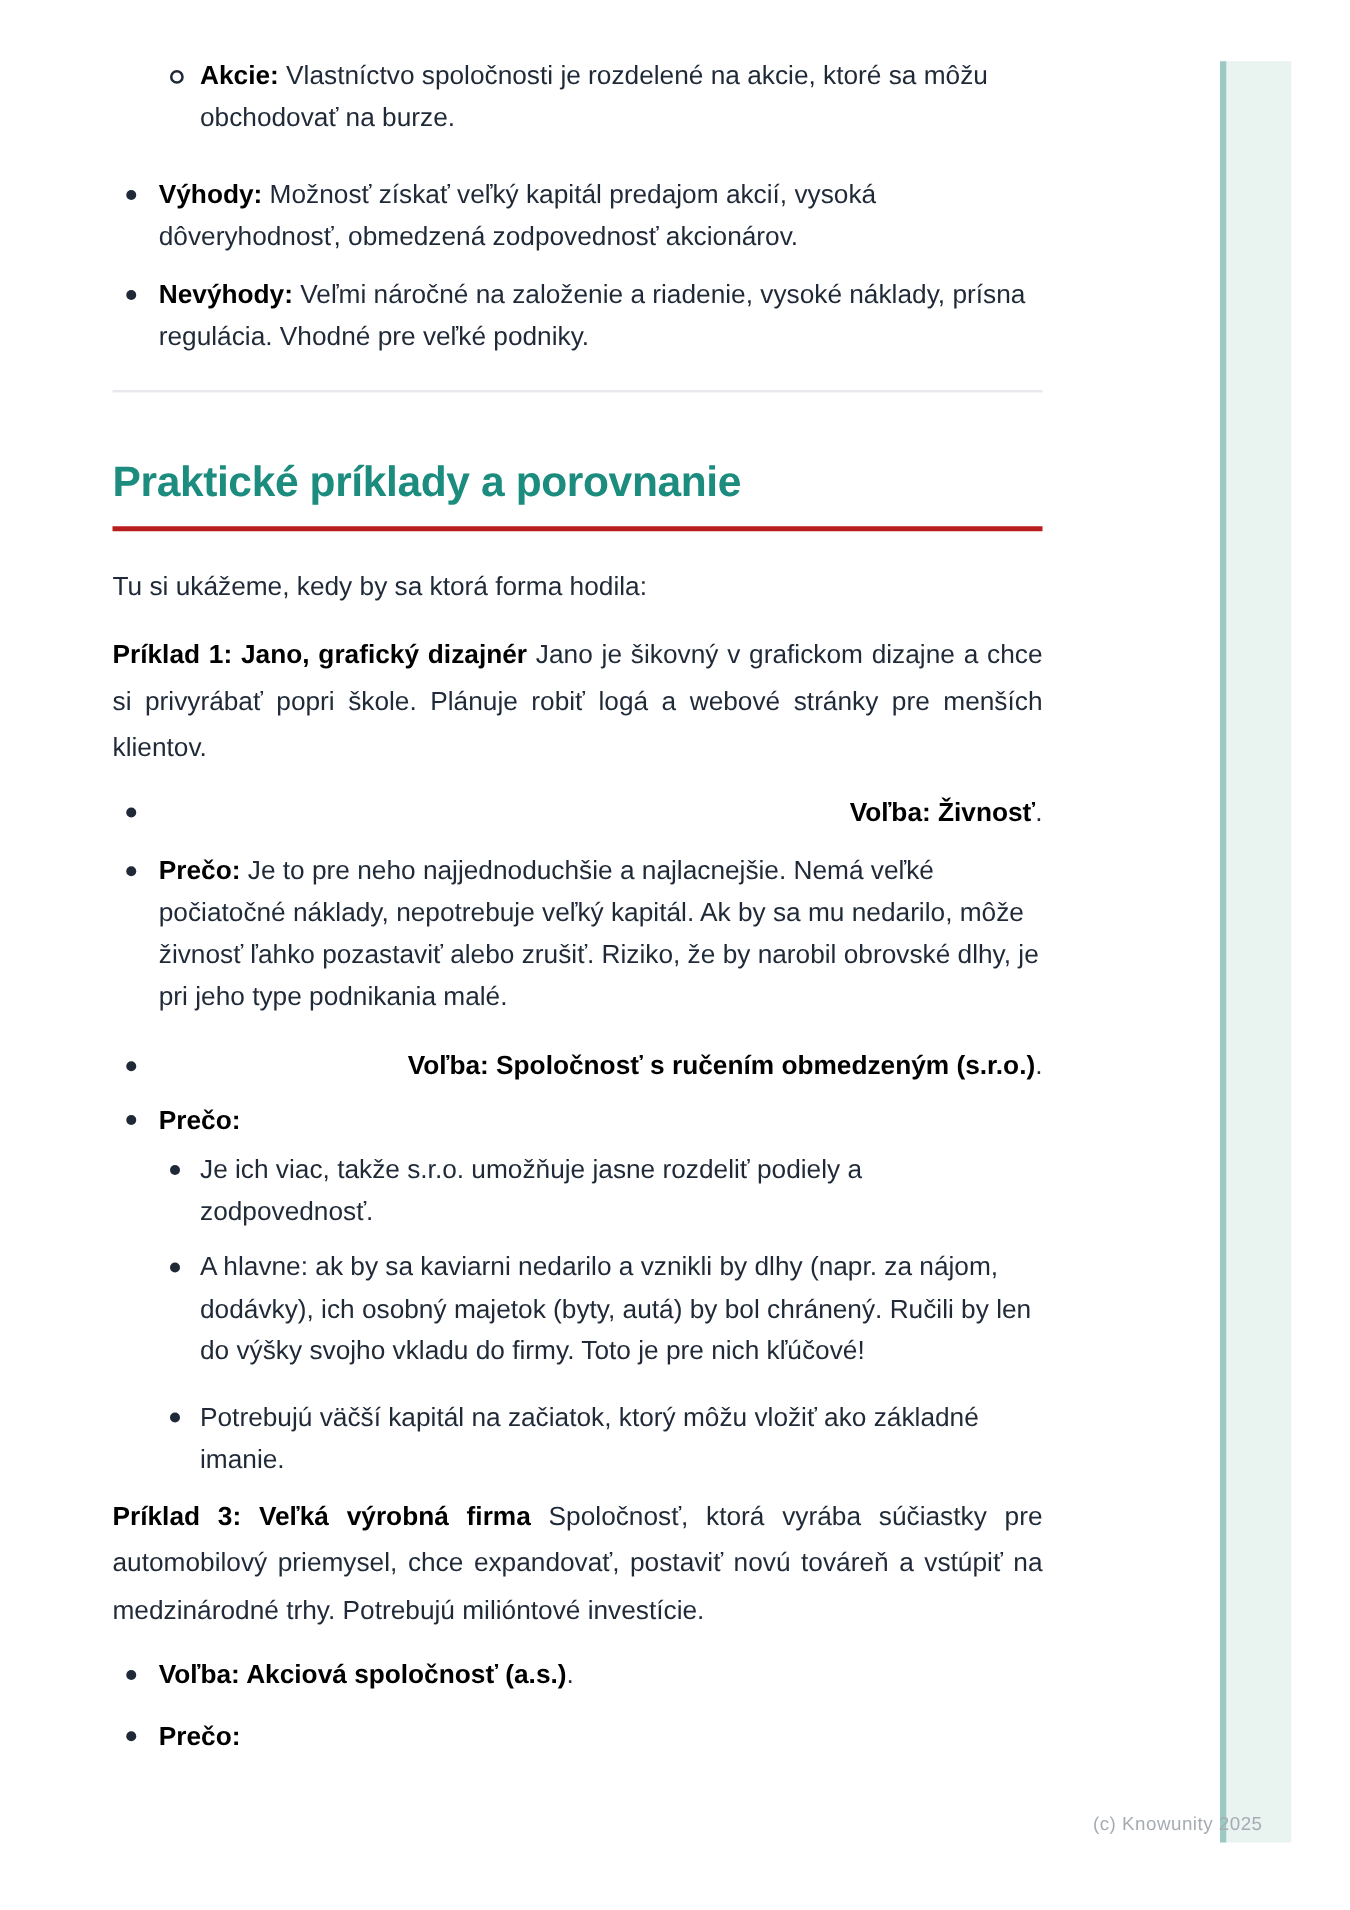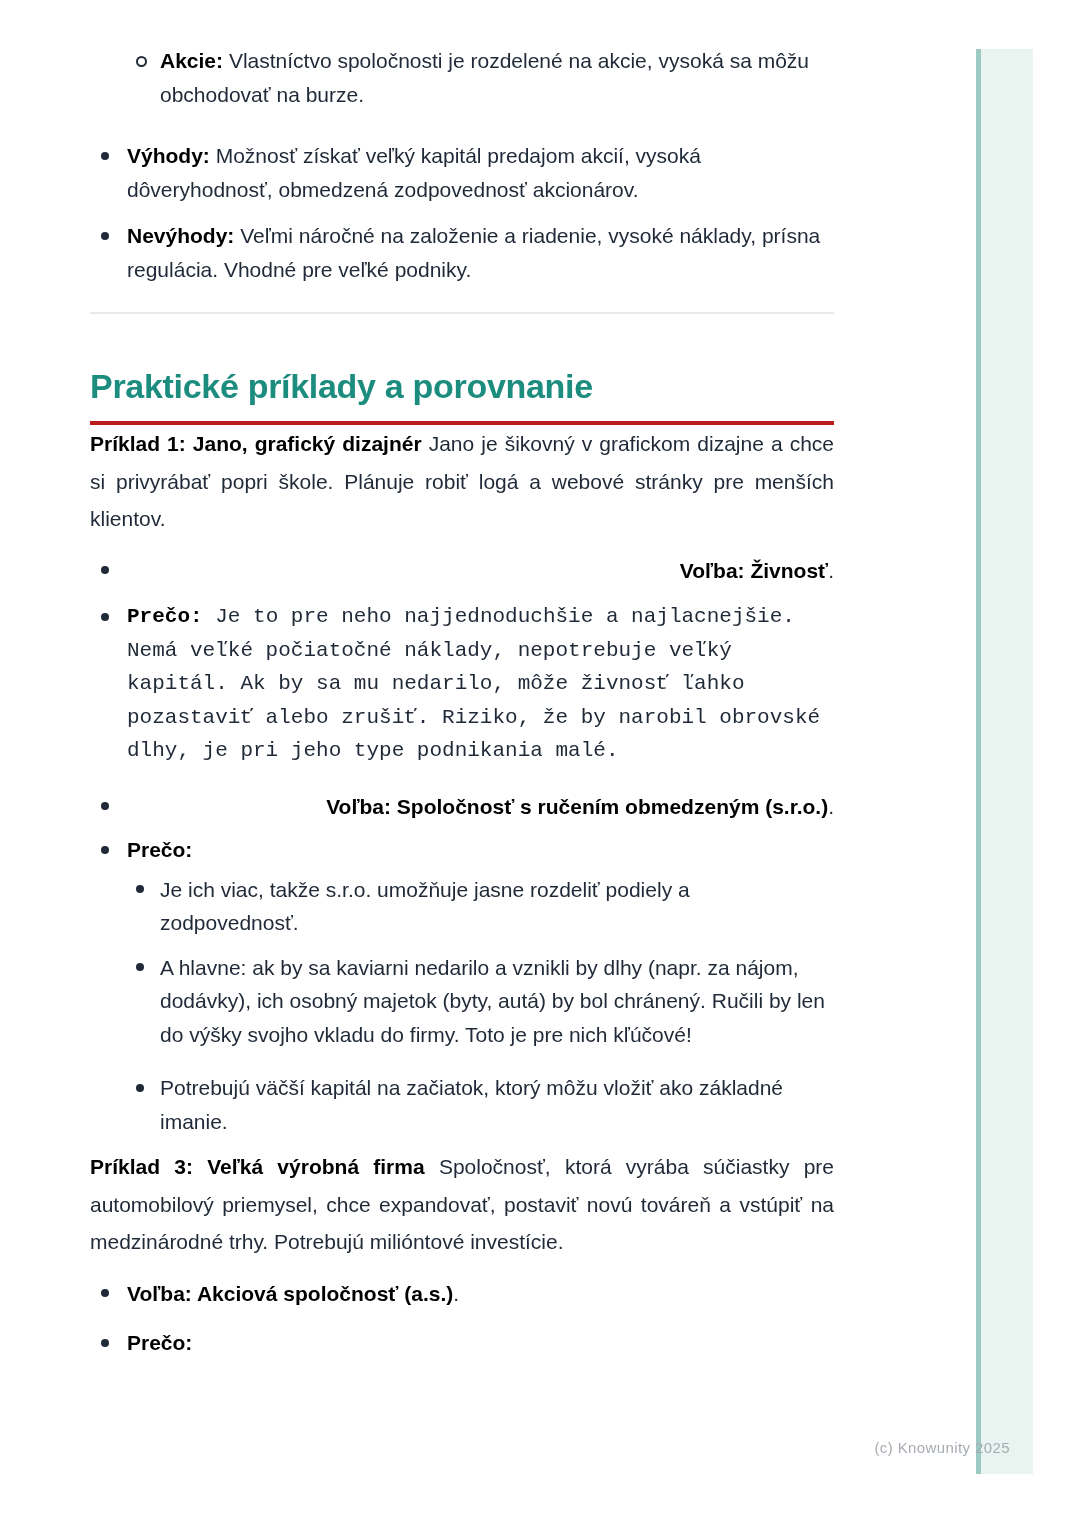--- a/index.html
+++ b/index.html
@@ -16,21 +16,21 @@
   .side-strip {
     position: absolute;
     left: 976px; top: 49px;
     width: 52px; height: 1425px;
     background: #e9f4f1;
     border-left: 5px solid #9ccac3;
   }
 
   .watermark {
     position: absolute;
-    right: 70px; bottom: 72px;
+    right: 70px; bottom: 60px;
     font-size: 15px;
     color: #a6acb3;
     letter-spacing: 0.4px;
     z-index: 2;
   }
 
   .content {
     position: absolute;
     left: 90px; top: 44px;
     width: 744px;
@@ -104,51 +104,52 @@
 
 <div class="side-strip"></div>
 
 <div class="watermark">(c) Knowunity 2025</div>
 
 <div class="content">
 
   <div class="li li-2" style="margin-bottom: 28px;">
     <span class="bullet hollow"></span>
     <span class="b">Akcie:</span>
-    <span> Vlastníctvo spoločnosti je rozdelené na akcie, vysoká sa môžu obchodovať na burze.</span>
+    <span> Vlastníctvo spoločnosti je rozdelené na akcie, ktoré sa môžu obchodovať na burze.</span>
   </div>
 
   <div class="li li-1">
     <span class="bullet"></span>
     <span class="b">Výhody:</span>
     <span> Možnosť získať veľký kapitál predajom akcií, vysoká dôveryhodnosť, obmedzená zodpovednosť akcionárov.</span>
   </div>
 
   <div class="li li-1">
     <span class="bullet"></span>
     <span class="b">Nevýhody:</span>
     <span> Veľmi náročné na založenie a riadenie, vysoké náklady, prísna regulácia. Vhodné pre veľké podniky.</span>
   </div>
 
   <hr class="divider">
 
   <h1 class="section-heading">Praktické príklady a porovnanie</h1>
 
+  <p class="intro-para">Tu si ukážeme, kedy by sa ktorá forma hodila:</p>
 
   <p class="para">
     <span class="b">Príklad 1: Jano, grafický dizajnér</span>
     <span>  Jano je šikovný v grafickom dizajne a chce si privyrábať popri škole. Plánuje robiť logá a webové stránky pre menších klientov.</span>
   </p>
 
   <div class="li li-1 mt-list">
     <span class="bullet"></span>
     <span class="b">Voľba: Živnosť</span><span>.</span>
   </div>
 
-  <div class="li li-1" style="margin-bottom: 22px; font-family: Liberation Mono, monospace;">
+  <div class="li li-1" style="margin-bottom: 22px;">
     <span class="bullet"></span>
     <span class="b">Prečo:</span>
     <span> Je to pre neho najjednoduchšie a najlacnejšie. Nemá veľké počiatočné náklady, nepotrebuje veľký kapitál. Ak by sa mu nedarilo, môže živnosť ľahko pozastaviť alebo zrušiť. Riziko, že by narobil obrovské dlhy, je pri jeho type podnikania malé.</span>
   </div>
 
 
   <div class="li li-1 mt-list mb-tight">
     <span class="bullet"></span>
     <span class="b">Voľba: Spoločnosť s ručením obmedzeným (s.r.o.)</span><span>.</span>
   </div>

